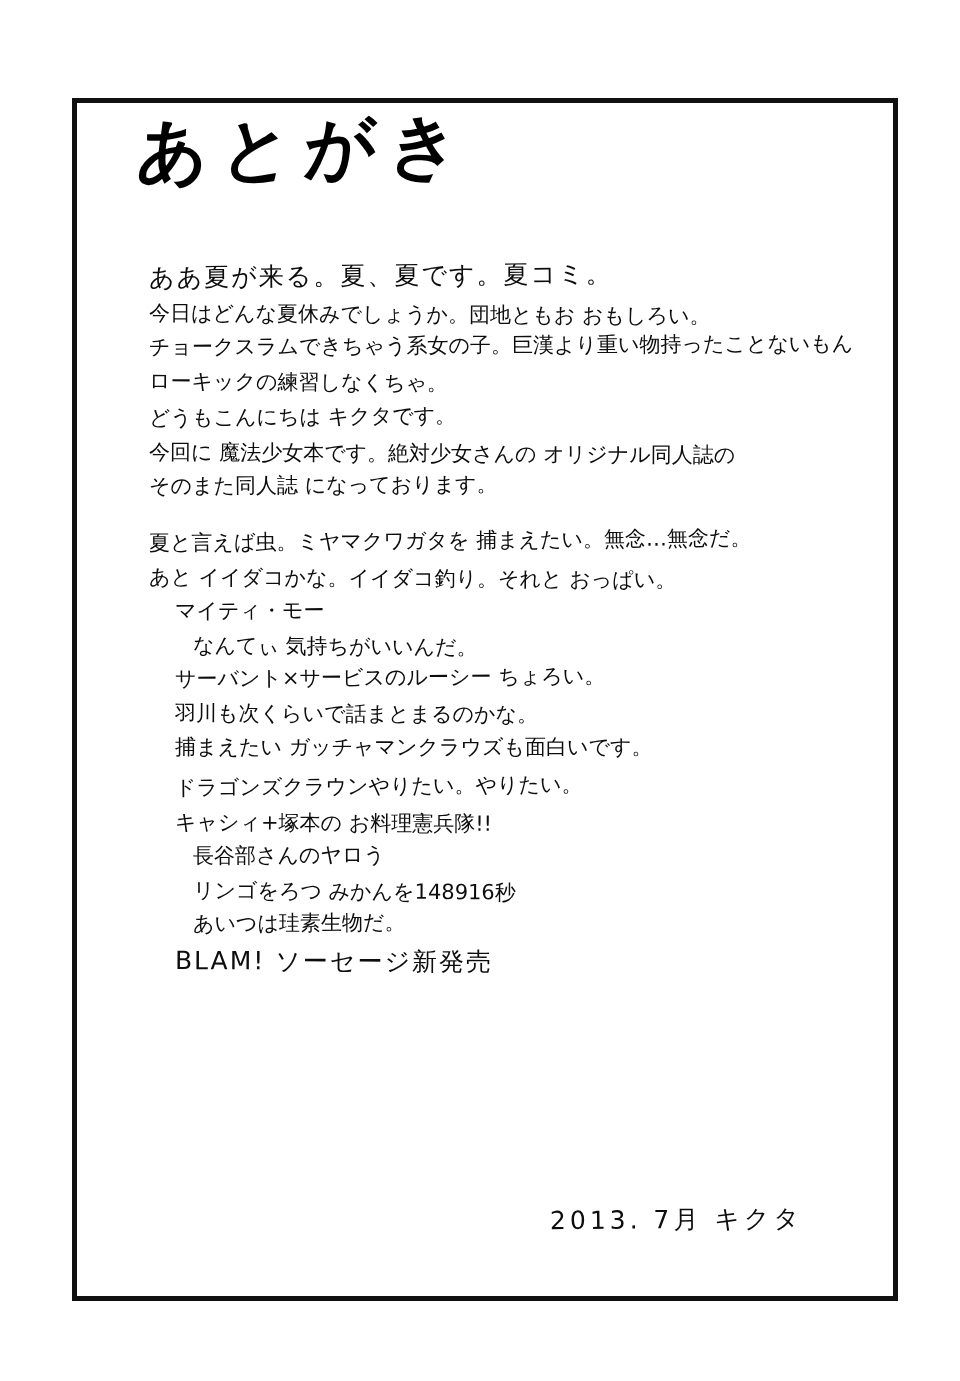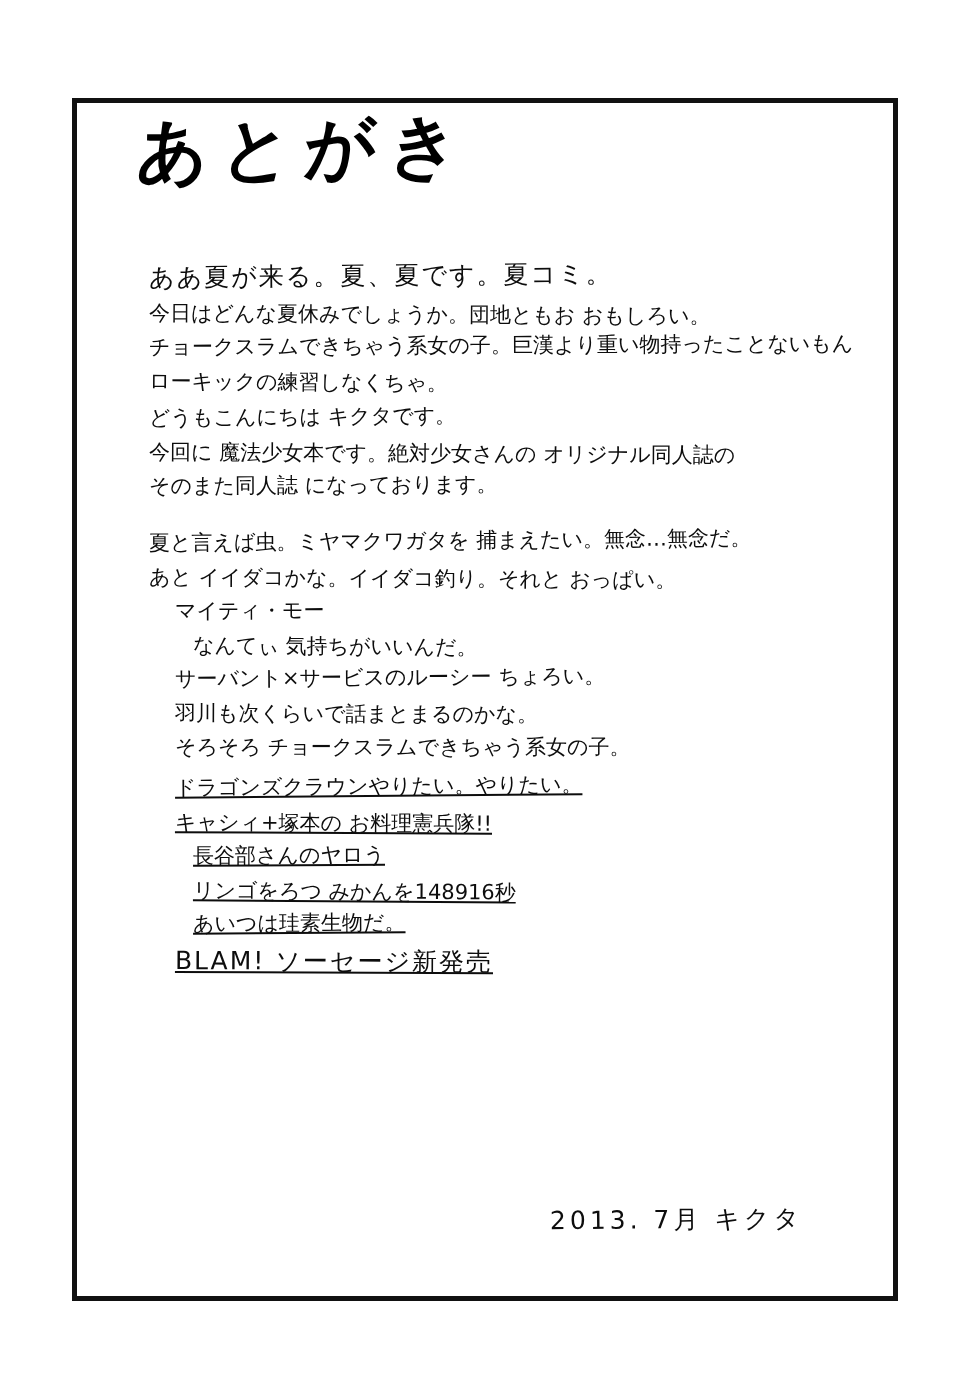--- a/index.html
+++ b/index.html
@@ -73,21 +73,21 @@
   
   .line:nth-child(1)  { transform: rotate(-0.5deg); }
   .line:nth-child(2)  { transform: rotate(0.3deg); }
   .line:nth-child(3)  { transform: rotate(-0.3deg); }
   .line:nth-child(4)  { transform: rotate(0.4deg); }
   .line:nth-child(5)  { transform: rotate(-0.4deg); }
   .line:nth-child(6)  { transform: rotate(0.2deg); }
 
   .para-2 { margin-top: 26px; }
   .para-3 { margin-top: 36px; }
-  .para-4 { margin-top: 20px; text-decoration: underline; }
+  .para-4 { margin-top: 20px; }
 
   .indent-1 { padding-left: 26px; }
   .indent-2 { padding-left: 44px; }
 
   .big {
     font-size: 25px;
     letter-spacing: 2px;
   }
 
   .latin {
@@ -141,21 +141,21 @@
         <span class="line">そのまた同人誌 になっております。</span>
       </div>
 
       <div class="para para-3">
         <span class="line">夏と言えば虫。ミヤマクワガタを 捕まえたい。無念…無念だ。</span>
         <span class="line">あと イイダコかな。イイダコ釣り。それと おっぱい。</span>
         <span class="line indent-1">マイティ・モー</span>
         <span class="line indent-2">なんてぃ 気持ちがいいんだ。</span>
         <span class="line indent-1">サーバント×サービスのルーシー ちょろい。</span>
         <span class="line indent-1">羽川も次くらいで話まとまるのかな。</span>
-        <span class="line indent-1">そろそろ チョークスラムできちゃう系女の子。</span>
+        <span class="line indent-1">捕まえたい ガッチャマンクラウズも面白いです。</span>
       </div>
 
       <div class="para para-4">
         <span class="line indent-1">ドラゴンズクラウンやりたい。やりたい。</span>
         <span class="line indent-1">キャシィ+塚本の お料理憲兵隊!!</span>
         <span class="line indent-2">長谷部さんのヤロう</span>
         <span class="line indent-2">リンゴをろつ みかんを148916秒</span>
         <span class="line indent-2">あいつは珪素生物だ。</span>
         <span class="line indent-1 latin big">BLAM! ソーセージ新発売</span>
       </div>

